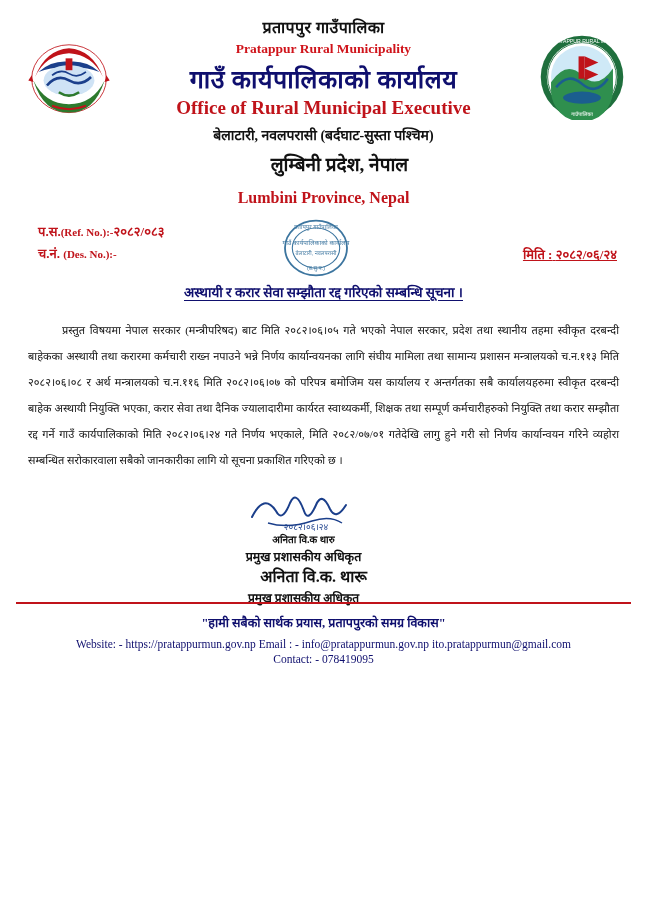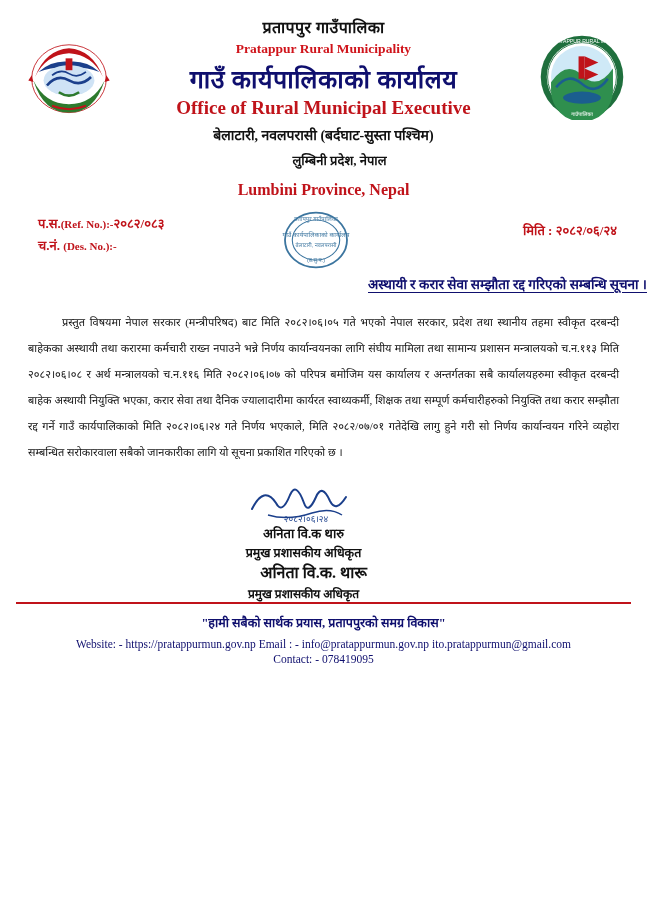--- a/index.html
+++ b/index.html
@@ -77,21 +77,21 @@
     color: #111;
     margin-top: 6px;
   }
   .hdr-line6 {
     font-size: 14.5px;
     font-weight: bold;
     color: #c0131a;
     margin-top: 3px;
   }
   .hdr-line7 {
-    font-size: 13px;
+    font-size: 19px;
     font-weight: bold;
     color: #111;
     margin-top: 7px;
     margin-left: 32px;
   }
   .hdr-line8 {
     font-size: 16px;
     font-weight: bold;
     color: #c0131a;
     margin-top: 12px;
@@ -111,37 +111,38 @@
     font-size: 13px;
     font-weight: bold;
     line-height: 21px;
   }
   .ref-left .small {
     font-size: 11px;
   }
   .ref-right {
     position: absolute;
     right: 30px;
-    top: 8px;
+    top: 24px;
     color: #c0131a;
     font-size: 13px;
     font-weight: bold;
+    text-decoration: underline;
   }
   .stamp {
     position: absolute;
     left: 270px;
     top: -4px;
     width: 92px;
     height: 62px;
     opacity: 0.85;
   }
 
   
   .subject {
-    text-align: right;
+    text-align: center;
     font-size: 13.5px;
     font-weight: bold;
     color: #0f0f6e;
     margin-top: 6px;
     text-decoration: underline;
     text-underline-offset: 3px;
   }
 
   
   .body-text {
@@ -161,21 +162,21 @@
     position: relative;
     padding-right: 40px;
   }
   .sign-scribble {
     display: block;
     margin: 0 auto;
     width: 120px;
     height: 44px;
   }
   .sign-name-1 {
-    font-size: 13px;
+    font-size: 10px;
     font-weight: bold;
     color: #111;
     margin-top: 1px;
   }
   .sign-post-1 {
     font-size: 12.5px;
     font-weight: bold;
     color: #111;
     margin-top: 2px;
   }

